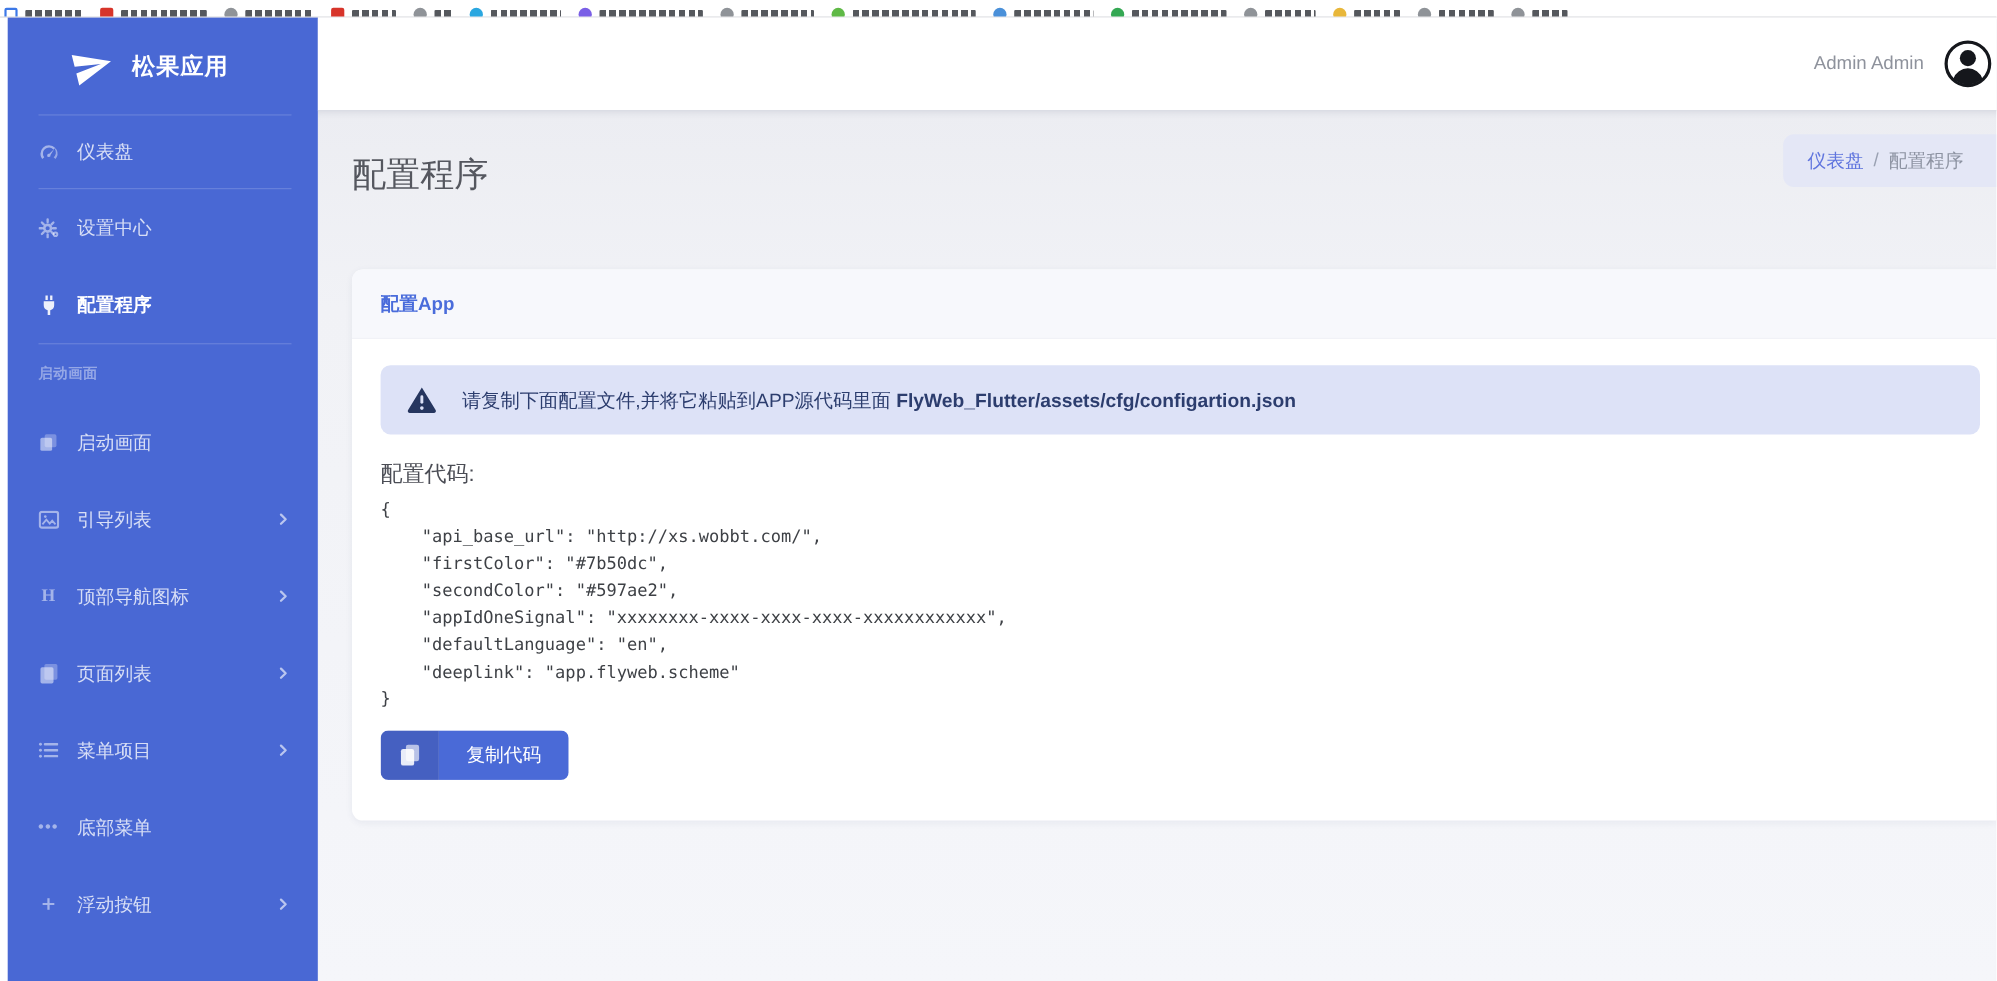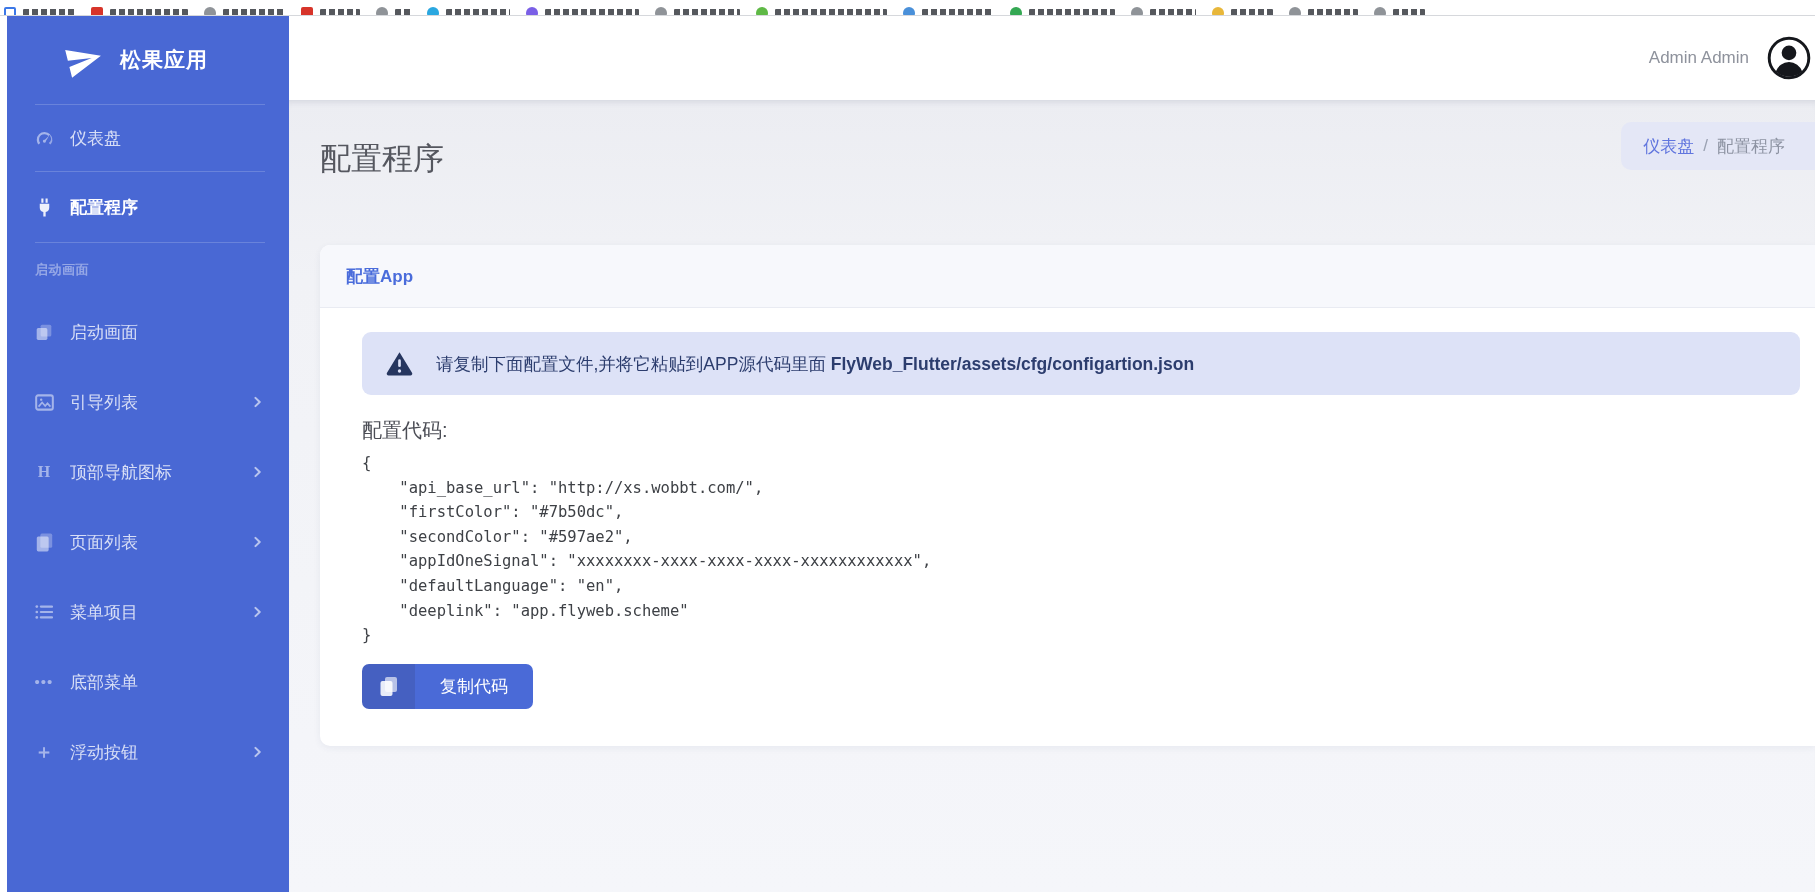--- a/index.html
+++ b/index.html
@@ -75,21 +75,21 @@
   
   .card{
     position:absolute;left:31px;top:145px;right:0;height:501px;background:#ffffff;
     border-radius:10px 0 0 10px;box-shadow:0 2px 7px rgba(60,70,110,.07);
   }
   .card-header{
     height:62px;background:#f7f8fc;border-bottom:1px solid #e9ebf2;
     border-radius:10px 0 0 0;display:flex;align-items:center;padding:0 26px;
     font-size:17px;font-weight:bold;color:#4a6cdb;
   }
-  .card-body{padding:24px 15px 0 42px}
+  .card-body{padding:24px 15px 0 26px}
   .alert{
     height:63px;background:#dde2f7;border-radius:9px;display:flex;align-items:center;
     padding:0 24px;color:#2c3d6e;font-size:17.5px;gap:23px;
   }
   .alert .warn{display:flex;flex:none;color:#26365f}
   .alert b{font-weight:bold}
   .code-label{margin:22px 0 7px;font-size:20px;color:#4b4d55}
   pre.code{
     margin:0;font-family:"DejaVu Sans Mono",monospace;font-size:15.5px;
     line-height:24.6px;color:#3e4146;white-space:pre;
@@ -180,20 +180,30 @@
         <i class="ic">
           <svg width="19" height="19" viewBox="0 0 16 16" fill="currentColor">
             <path d="M8 2.5A6.5 6.5 0 0 0 1.5 9c0 1.5.5 2.9 1.4 4l1.5-1.2A4.6 4.6 0 0 1 3.4 9a4.6 4.6 0 0 1 8-3.1l1.5-1.2A6.5 6.5 0 0 0 8 2.5z"></path>
             <path d="M12.6 4.7 13.9 6A6.5 6.5 0 0 1 13 13l-1.4-1.2a4.6 4.6 0 0 0 1-6.1z" opacity=".85"></path>
             <path d="M12 5.5 8.3 9.1a1.3 1.3 0 1 0 .9 1L12 5.5z"></path>
           </svg>
         </i>
         <span class="lbl">仪表盘</span>
       </div>
       <div class="sb-divider"></div>
+      <div class="sb-item">
+        <i class="ic">
+          <svg width="19" height="19" viewBox="0 0 16 16" fill="none" stroke="currentColor">
+            <circle cx="7" cy="8" r="2.6" stroke-width="2"></circle>
+            <path d="M7 1.2v2M7 12.8v2M.8 8h2M11.2 8h2M2.6 3.6l1.4 1.4M10 11l1.4 1.4M11.4 3.6 10 5M4 11l-1.4 1.4" stroke-width="1.8" stroke-linecap="round"></path>
+            <circle cx="13" cy="12.6" r="1.4" stroke-width="1.5"></circle>
+          </svg>
+        </i>
+        <span class="lbl">设置中心</span>
+      </div>
       <div class="sb-item active">
         <i class="ic">
           <svg width="17" height="19" viewBox="0 0 16 18" fill="currentColor">
             <path d="M5 0.5h2v4H5zM9 0.5h2v4H9zM3.5 5.5h9V9a4.5 4.5 0 0 1-3.4 4.36V17.5H6.9v-4.14A4.5 4.5 0 0 1 3.5 9z"></path>
           </svg>
         </i>
         <span class="lbl">配置程序</span>
       </div>
       <div class="sb-divider"></div>
       <div class="sb-section">启动画面</div>

